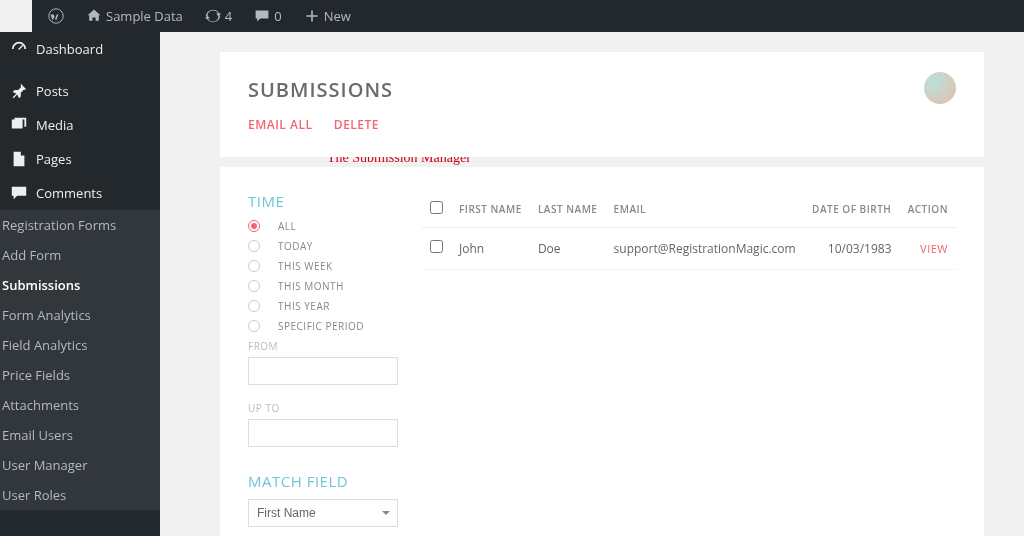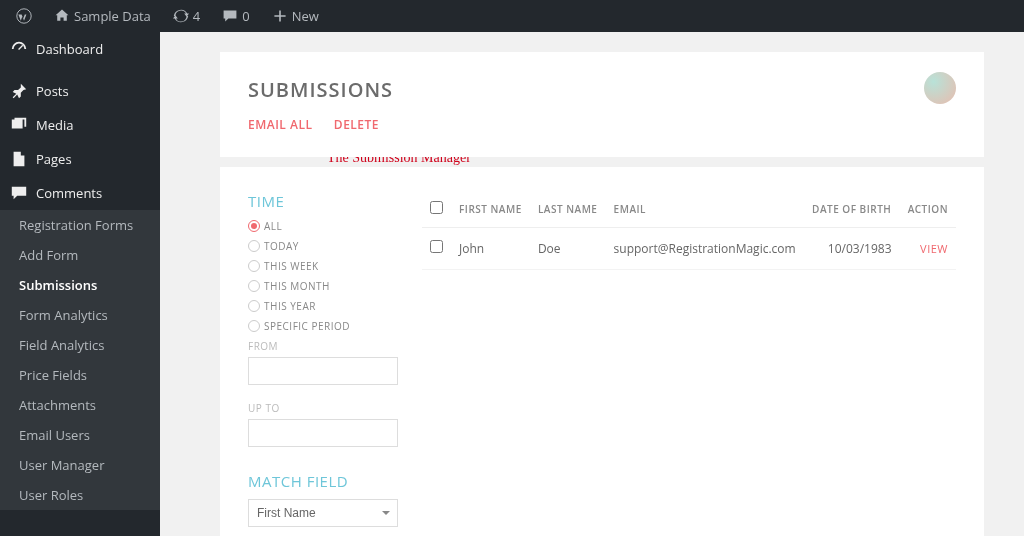--- a/index.html
+++ b/index.html
@@ -1,43 +1,43 @@
 <!DOCTYPE html>
 <html><head>
 <meta charset="utf-8">
 <style>
   * { box-sizing: border-box; margin: 0; padding: 0; }
   body { font-family: -apple-system, "Open Sans", sans-serif; font-size: 13px; background: #f1f1f1; color: #444; }
-  .adminbar { background: #23282d; height: 32px; display: flex; align-items: center; padding: 0 8px; color: #b4b9be; font-size: 13px; gap: 6px; }
+  .adminbar { background: #23282d; height: 32px; display: flex; align-items: center; padding: 0 8px; color: #b4b9be; font-size: 13px; gap: 6px; margin-left: 32px; }
   .adminbar .ab-item { display: inline-flex; align-items: center; gap: 4px; padding: 0 8px; height: 32px; cursor: pointer; }
   .adminbar svg { width: 16px; height: 16px; fill: #b4b9be; }
   .shell { display: flex; }
   .sidebar { width: 160px; background: #23282d; color: #eee; min-height: calc(100vh - 32px); font-size: 13px; }
   .menu-item { display: flex; align-items: center; gap: 8px; padding: 8px 10px; cursor: pointer; color: #eee; position: relative; }
   .menu-item.top { font-weight: 400; }
   .menu-item.current { background: #0073aa; color: #fff; }
   .menu-item svg, .menu-item .dashicon { width: 18px; height: 18px; fill: currentColor; flex-shrink: 0; }
   .submenu { background: #32373c; }
-  .submenu .menu-item { padding: 6px 19px; color: #b4b9be; font-size: 13px; }
+  .submenu .menu-item { padding: 6px 2px; color: #b4b9be; font-size: 13px; }
   .submenu .menu-item.active { color: #fff; font-weight: 600; }
   .content { flex: 1; padding: 20px 40px 40px 60px; position: relative; }
   .panel { background: #fff; padding: 24px 28px; position: relative; margin-bottom: 10px; }
   .panel h1 { font-size: 20px; font-weight: 600; color: #6b6b6b; letter-spacing: 1px; }
   .panel .actions { margin-top: 12px; }
   .panel .actions a { color: #f0686e; font-size: 12px; font-weight: 600; letter-spacing: .5px; margin-right: 18px; text-decoration: none; cursor: pointer; }
   .displaying { position: absolute; right: 28px; top: 70px; display: flex; align-items: center; gap: 10px; font-size: 11px; }
   .displaying .lbl { color: #6ec6d9; letter-spacing: .5px; }
   .displaying select, .form-select { height: 28px; border: 1px solid #ddd; padding: 2px 24px 2px 8px; font-size: 12px; color: #666; background: #fff; appearance: none; position: relative; }
   .select-wrap { position: relative; display: inline-block; }
   .select-wrap::after { content: ""; position: absolute; right: 8px; top: 50%; transform: translateY(-50%); border-left: 4px solid transparent; border-right: 4px solid transparent; border-top: 4px solid #888; pointer-events: none; }
   .avatar-badge { position: absolute; right: 28px; top: 20px; width: 32px; height: 32px; border-radius: 50%; background: radial-gradient(circle at 30% 30%, #b8e2d8, #e8bcae); }
   .columns { display: flex; gap: 24px; }
   .filters { width: 150px; font-size: 11px; }
   .filters .section-label { color: #6ec6d9; font-size: 15px; letter-spacing: .5px; margin-bottom: 8px; display: block; }
-  .radio-row { display: flex; align-items: center; gap: 4px; margin: 6px 0; color: #888; font-size: 10px; letter-spacing: .5px; cursor: pointer; }
+  .radio-row { display: flex; align-items: center; gap: 18px; margin: 6px 0; color: #888; font-size: 10px; letter-spacing: .5px; cursor: pointer; }
   .radio-dot { width: 12px; height: 12px; border: 1px solid #ccc; border-radius: 50%; display: inline-flex; align-items: center; justify-content: center; }
   .radio-row.checked .radio-dot { border-color: #f0686e; }
   .radio-row.checked .radio-dot::after { content: ""; width: 6px; height: 6px; background: #f0686e; border-radius: 50%; }
   .filters input[type=text] { width: 100%; height: 28px; border: 1px solid #ddd; padding: 2px 6px; margin-bottom: 10px; font-size: 12px; }
   .filters .small-label { color: #bbb; font-size: 10px; margin: 6px 0 4px; letter-spacing: .5px; }
   .table-wrap { flex: 1; }
   table { width: 100%; border-collapse: collapse; font-size: 12px; }
   thead th { text-align: left; font-size: 10px; color: #888; font-weight: 600; letter-spacing: .5px; padding: 10px 8px; border-bottom: 1px solid #eee; }
   tbody td { padding: 12px 8px; border-bottom: 1px solid #f3f3f3; color: #666; }
   tbody td.action a { color: #f0686e; font-size: 11px; letter-spacing: .5px; text-decoration: none; }

